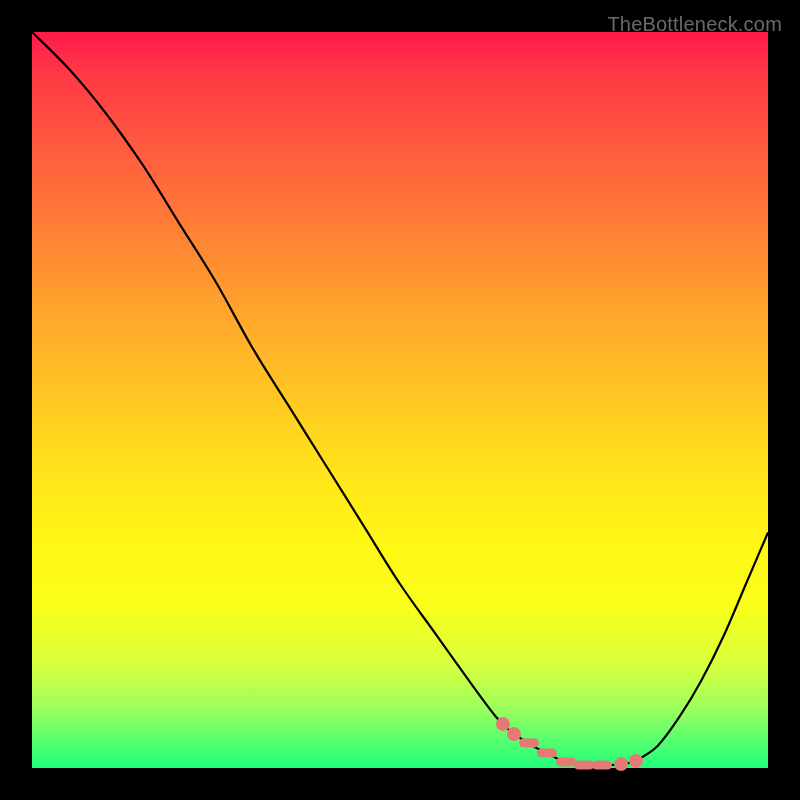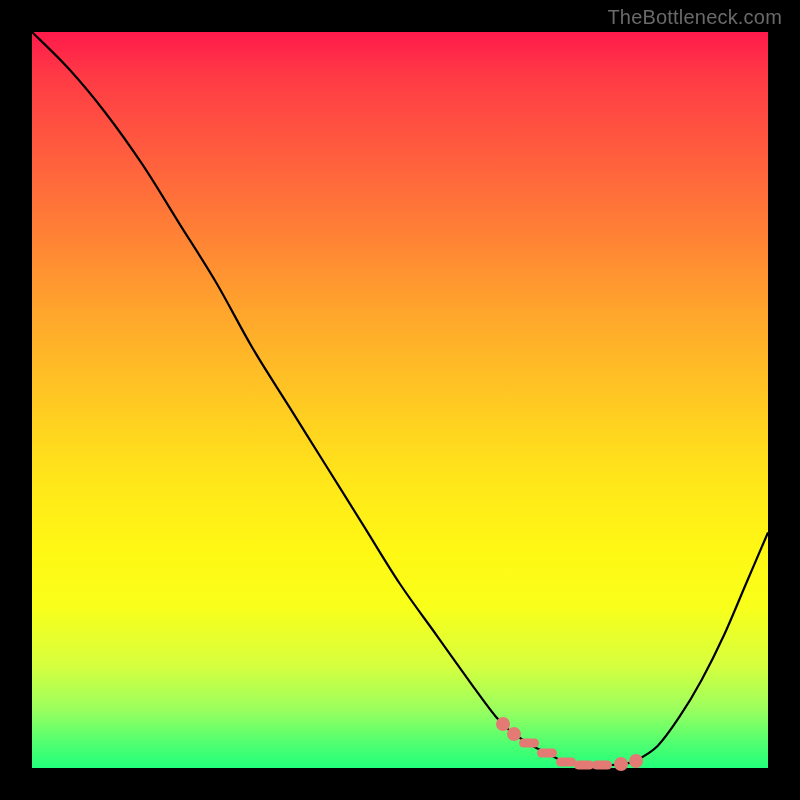--- a/index.html
+++ b/index.html
@@ -5,21 +5,21 @@
   * { margin: 0; padding: 0; box-sizing: border-box; }
   html, body { width: 800px; height: 800px; overflow: hidden; background: #000; }
   .stage {
     position: relative;
     width: 800px;
     height: 800px;
     background: #000;
   }
   .watermark {
     position: absolute;
-    top: 6px;
+    top: 13px;
     right: 18px;
     font-family: Arial, Helvetica, sans-serif;
     font-size: 20px;
     color: #6a6a6a;
     letter-spacing: 0.2px;
   }
   .plot {
     position: absolute;
     left: 32px;
     top: 32px;

